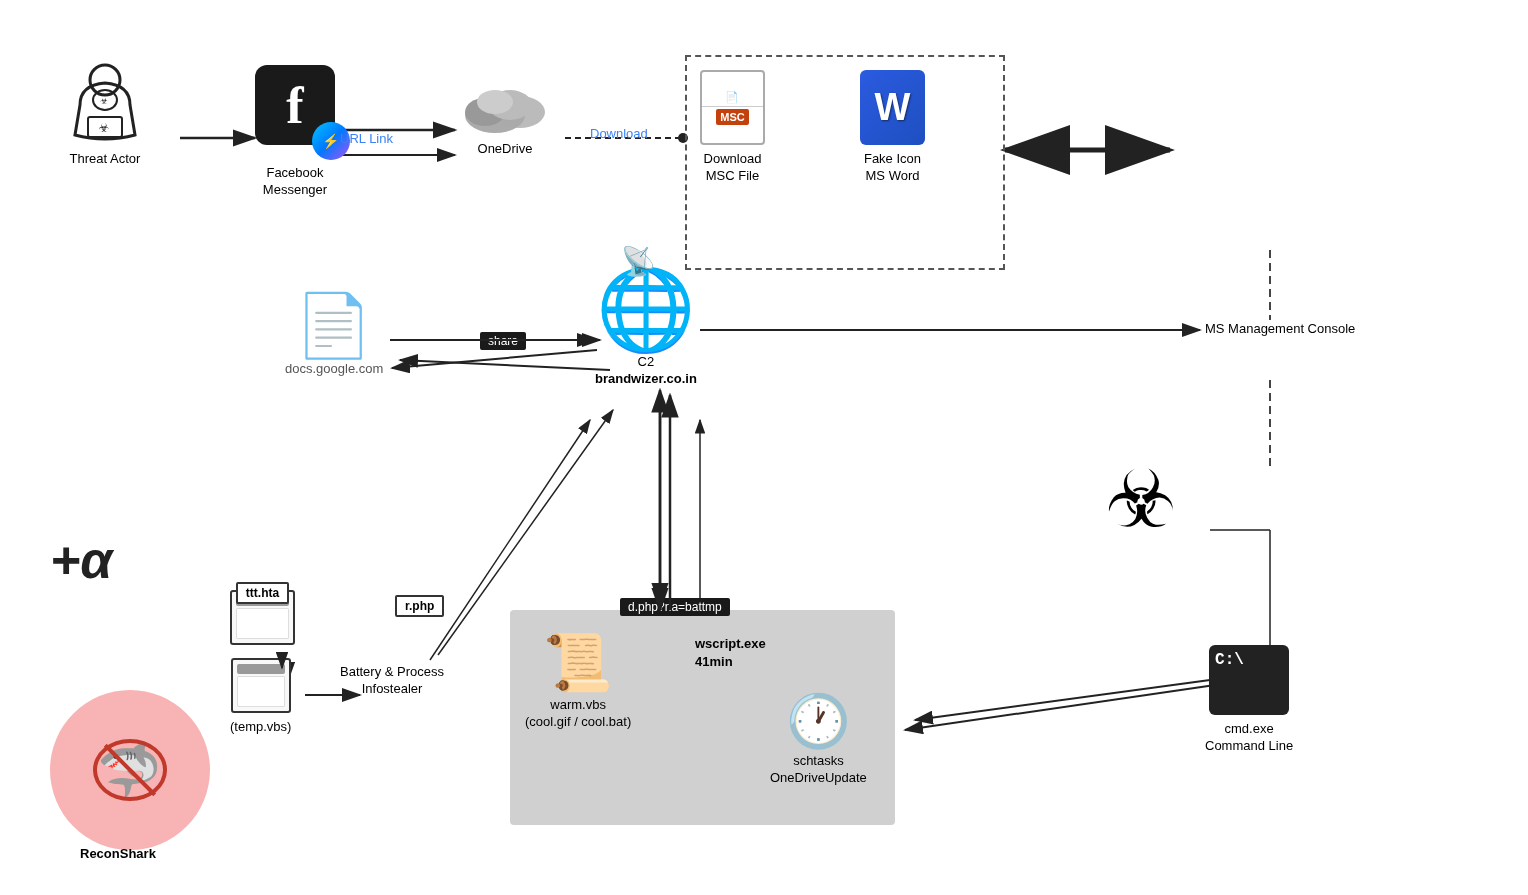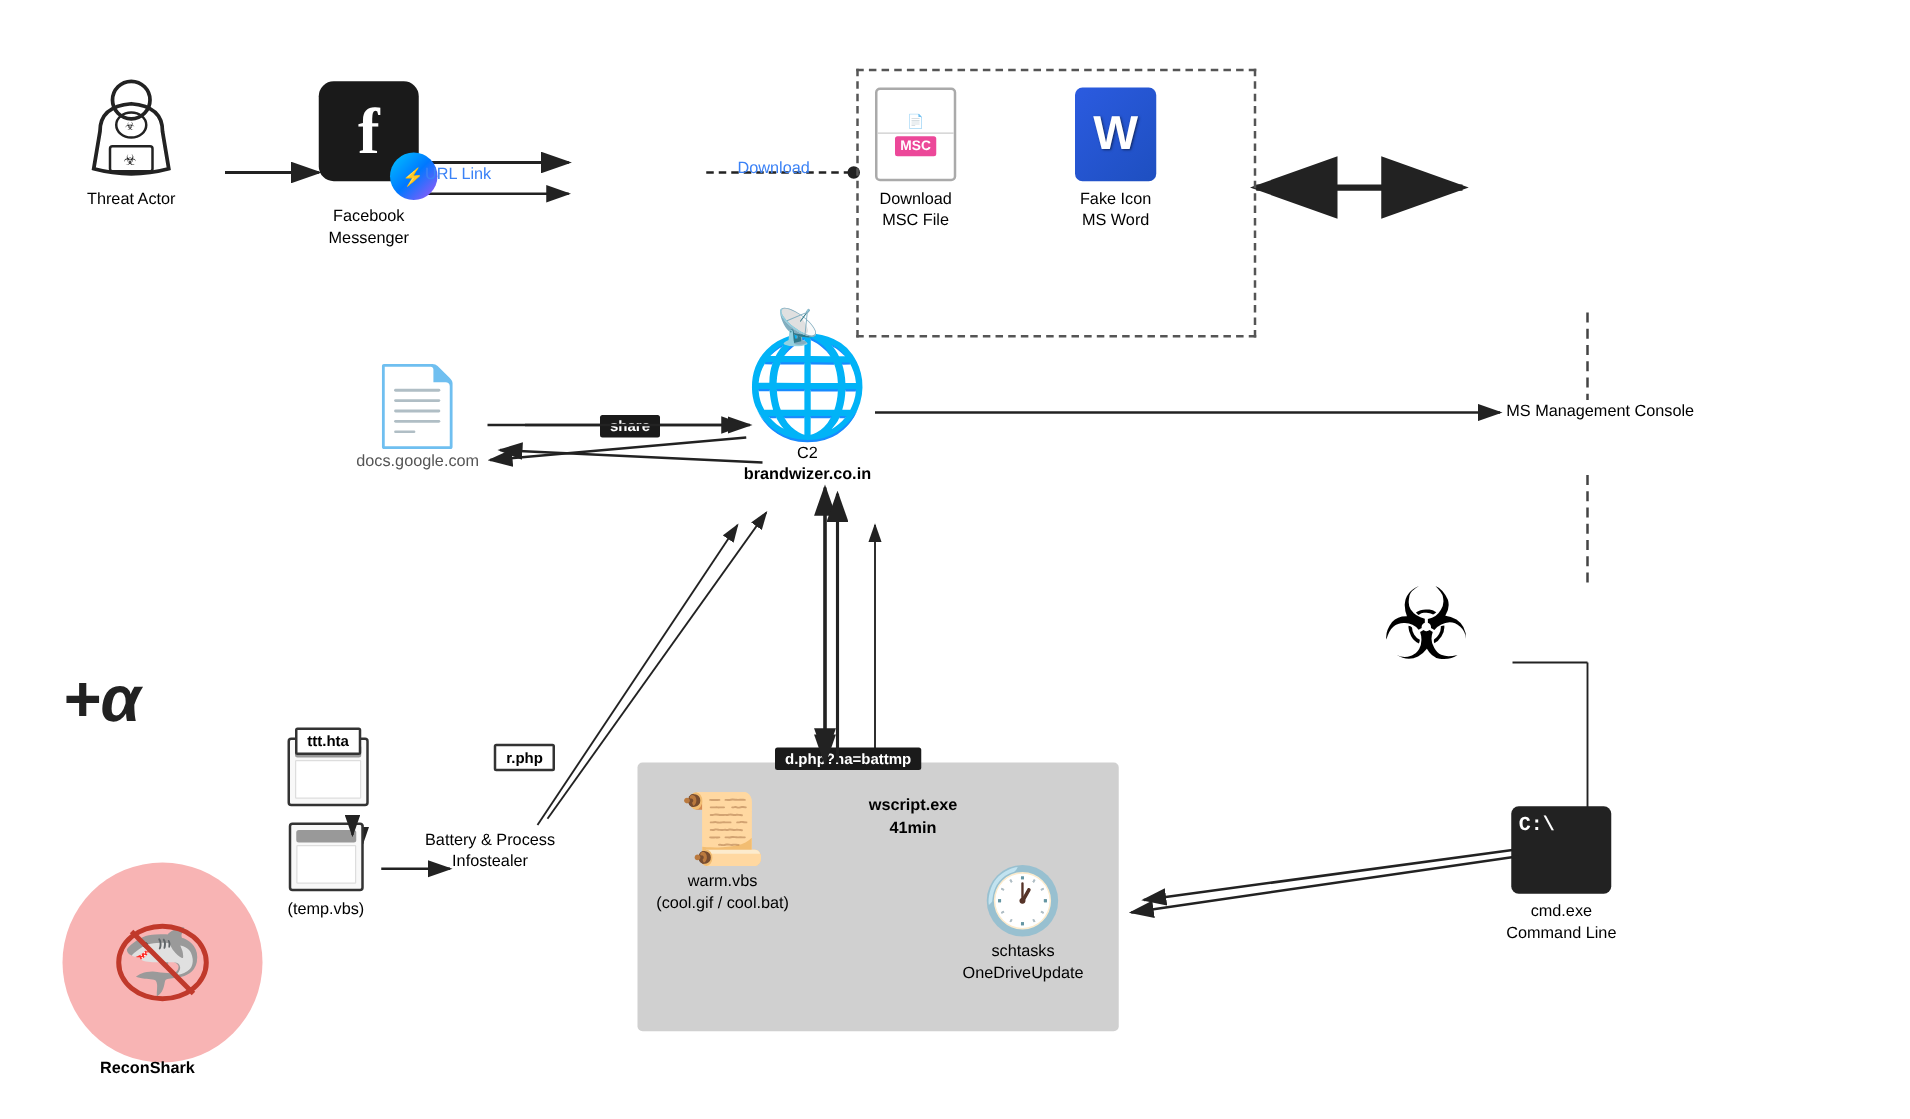--- a/index.html
+++ b/index.html
@@ -44,21 +44,21 @@
       position: absolute;
       border: 2px dashed #555;
     }
     
     .tag-label {
       position: absolute;
       background: #1a1a1a;
       color: #fff;
       padding: 2px 8px;
       font-size: 12px;
-      font-weight: bold;
+      font-weight: normal;
       border-radius: 2px;
     }
     .tag-label-outline {
       position: absolute;
       background: #fff;
       color: #000;
       padding: 2px 8px;
       font-size: 12px;
       font-weight: bold;
       border: 2px solid #333;
@@ -105,21 +105,21 @@
       width: 65px; height: 75px;
       background: #fff;
       border: 2px solid #aaa;
       border-radius: 4px;
       display: flex;
       flex-direction: column;
       align-items: center;
       justify-content: center;
     }
     .msc-badge {
-      background: #ec4899;
+      background: #c2410c;
       color: #fff;
       font-size: 11px;
       font-weight: bold;
       padding: 2px 4px;
       border-radius: 2px;
       margin-top: 2px;
     }
     .word-icon {
       width: 65px; height: 75px;
       background: linear-gradient(135deg, #2b5be0, #1e4fc0);
@@ -295,20 +295,31 @@
       </div>
     </div>
     <div class="node-label" style="margin-top:20px;">
       <span>Facebook</span><br>
       <span>Messenger</span>
     </div>
   </div>
 
   <div class="arrow-label" style="left:340px; top:105px; font-size:13px;">URL Link</div>
 
+  <div class="node" style="left:460px; top:70px;">
+    <svg width="90" height="65" viewBox="0 0 90 65">
+
+      <ellipse cx="35" cy="45" rx="30" ry="18" fill="#888" opacity="0.7"></ellipse>
+      <ellipse cx="60" cy="42" rx="25" ry="16" fill="#aaa" opacity="0.8"></ellipse>
+      <ellipse cx="25" cy="42" rx="20" ry="14" fill="#999"></ellipse>
+      <ellipse cx="50" cy="35" rx="22" ry="15" fill="#bbb"></ellipse>
+      <ellipse cx="35" cy="32" rx="18" ry="12" fill="#ccc"></ellipse>
+    </svg>
+    <div class="node-label">OneDrive</div>
+  </div>
 
   <div class="arrow-label" style="left:590px; top:100px; font-size:13px;">Download</div>
 
   <div class="node" style="left:700px; top:70px;">
     <div class="msc-file-icon">
       <div style="font-size:11px; color:#555; font-weight:bold; border-bottom:1px solid #ccc; width:100%; text-align:center; padding-bottom:2px;">📄</div>
       <div class="msc-badge">MSC</div>
     </div>
     <div class="node-label">
       <span>Download</span><br>
@@ -397,21 +408,21 @@
 
   <div class="node" style="left:525px; top:635px;">
     <div style="font-size:56px; line-height:1;">📜</div>
     <div class="node-label">
       <span>warm.vbs</span><br>
       <span>(cool.gif / cool.bat)</span>
     </div>
   </div>
 
   <div class="node" style="left:695px; top:635px;">
-    <div style="font-size:13px; font-weight:bold; text-align:center; line-height:1.4;">
+    <div style="font-size:13px; font-weight:bold; text-align:left; line-height:1.4;">
       <span>wscript.exe</span><br>
       <span>41min</span>
     </div>
   </div>
 
   <div class="node" style="left:770px; top:695px;">
 
     <div style="font-size:52px; line-height:1;">🕐</div>
     <div class="node-label">
       <span>schtasks</span><br>

